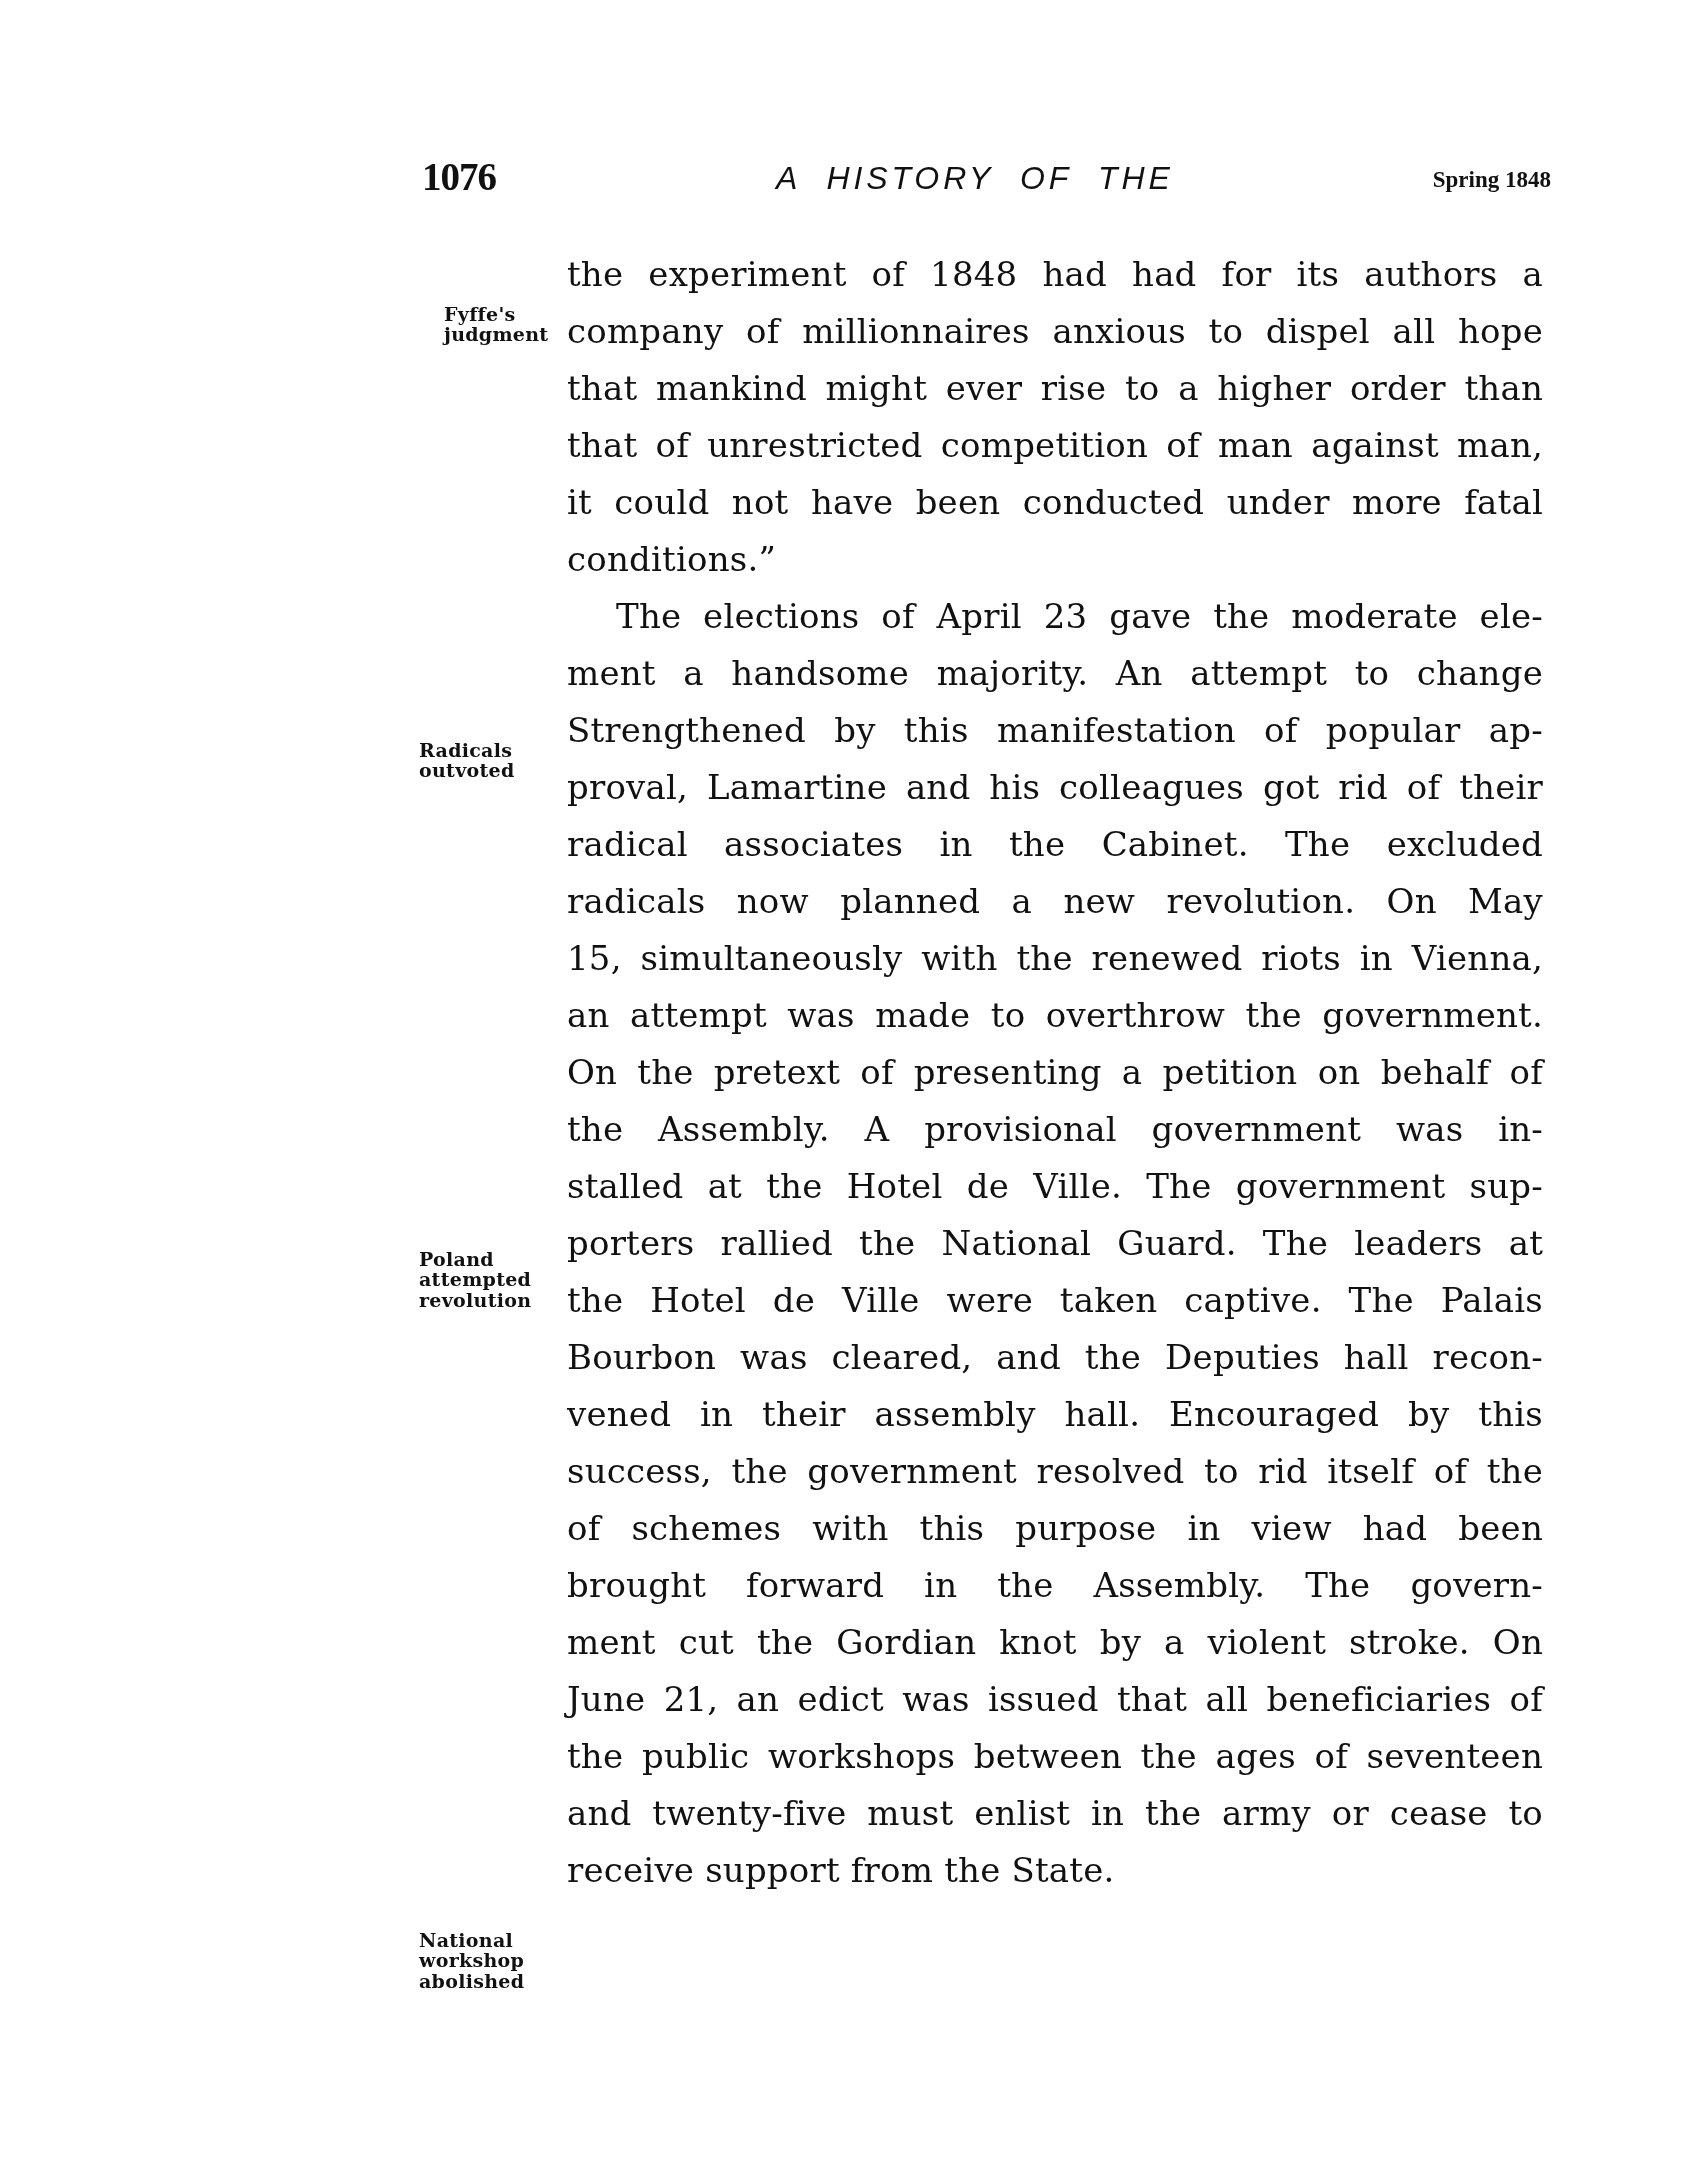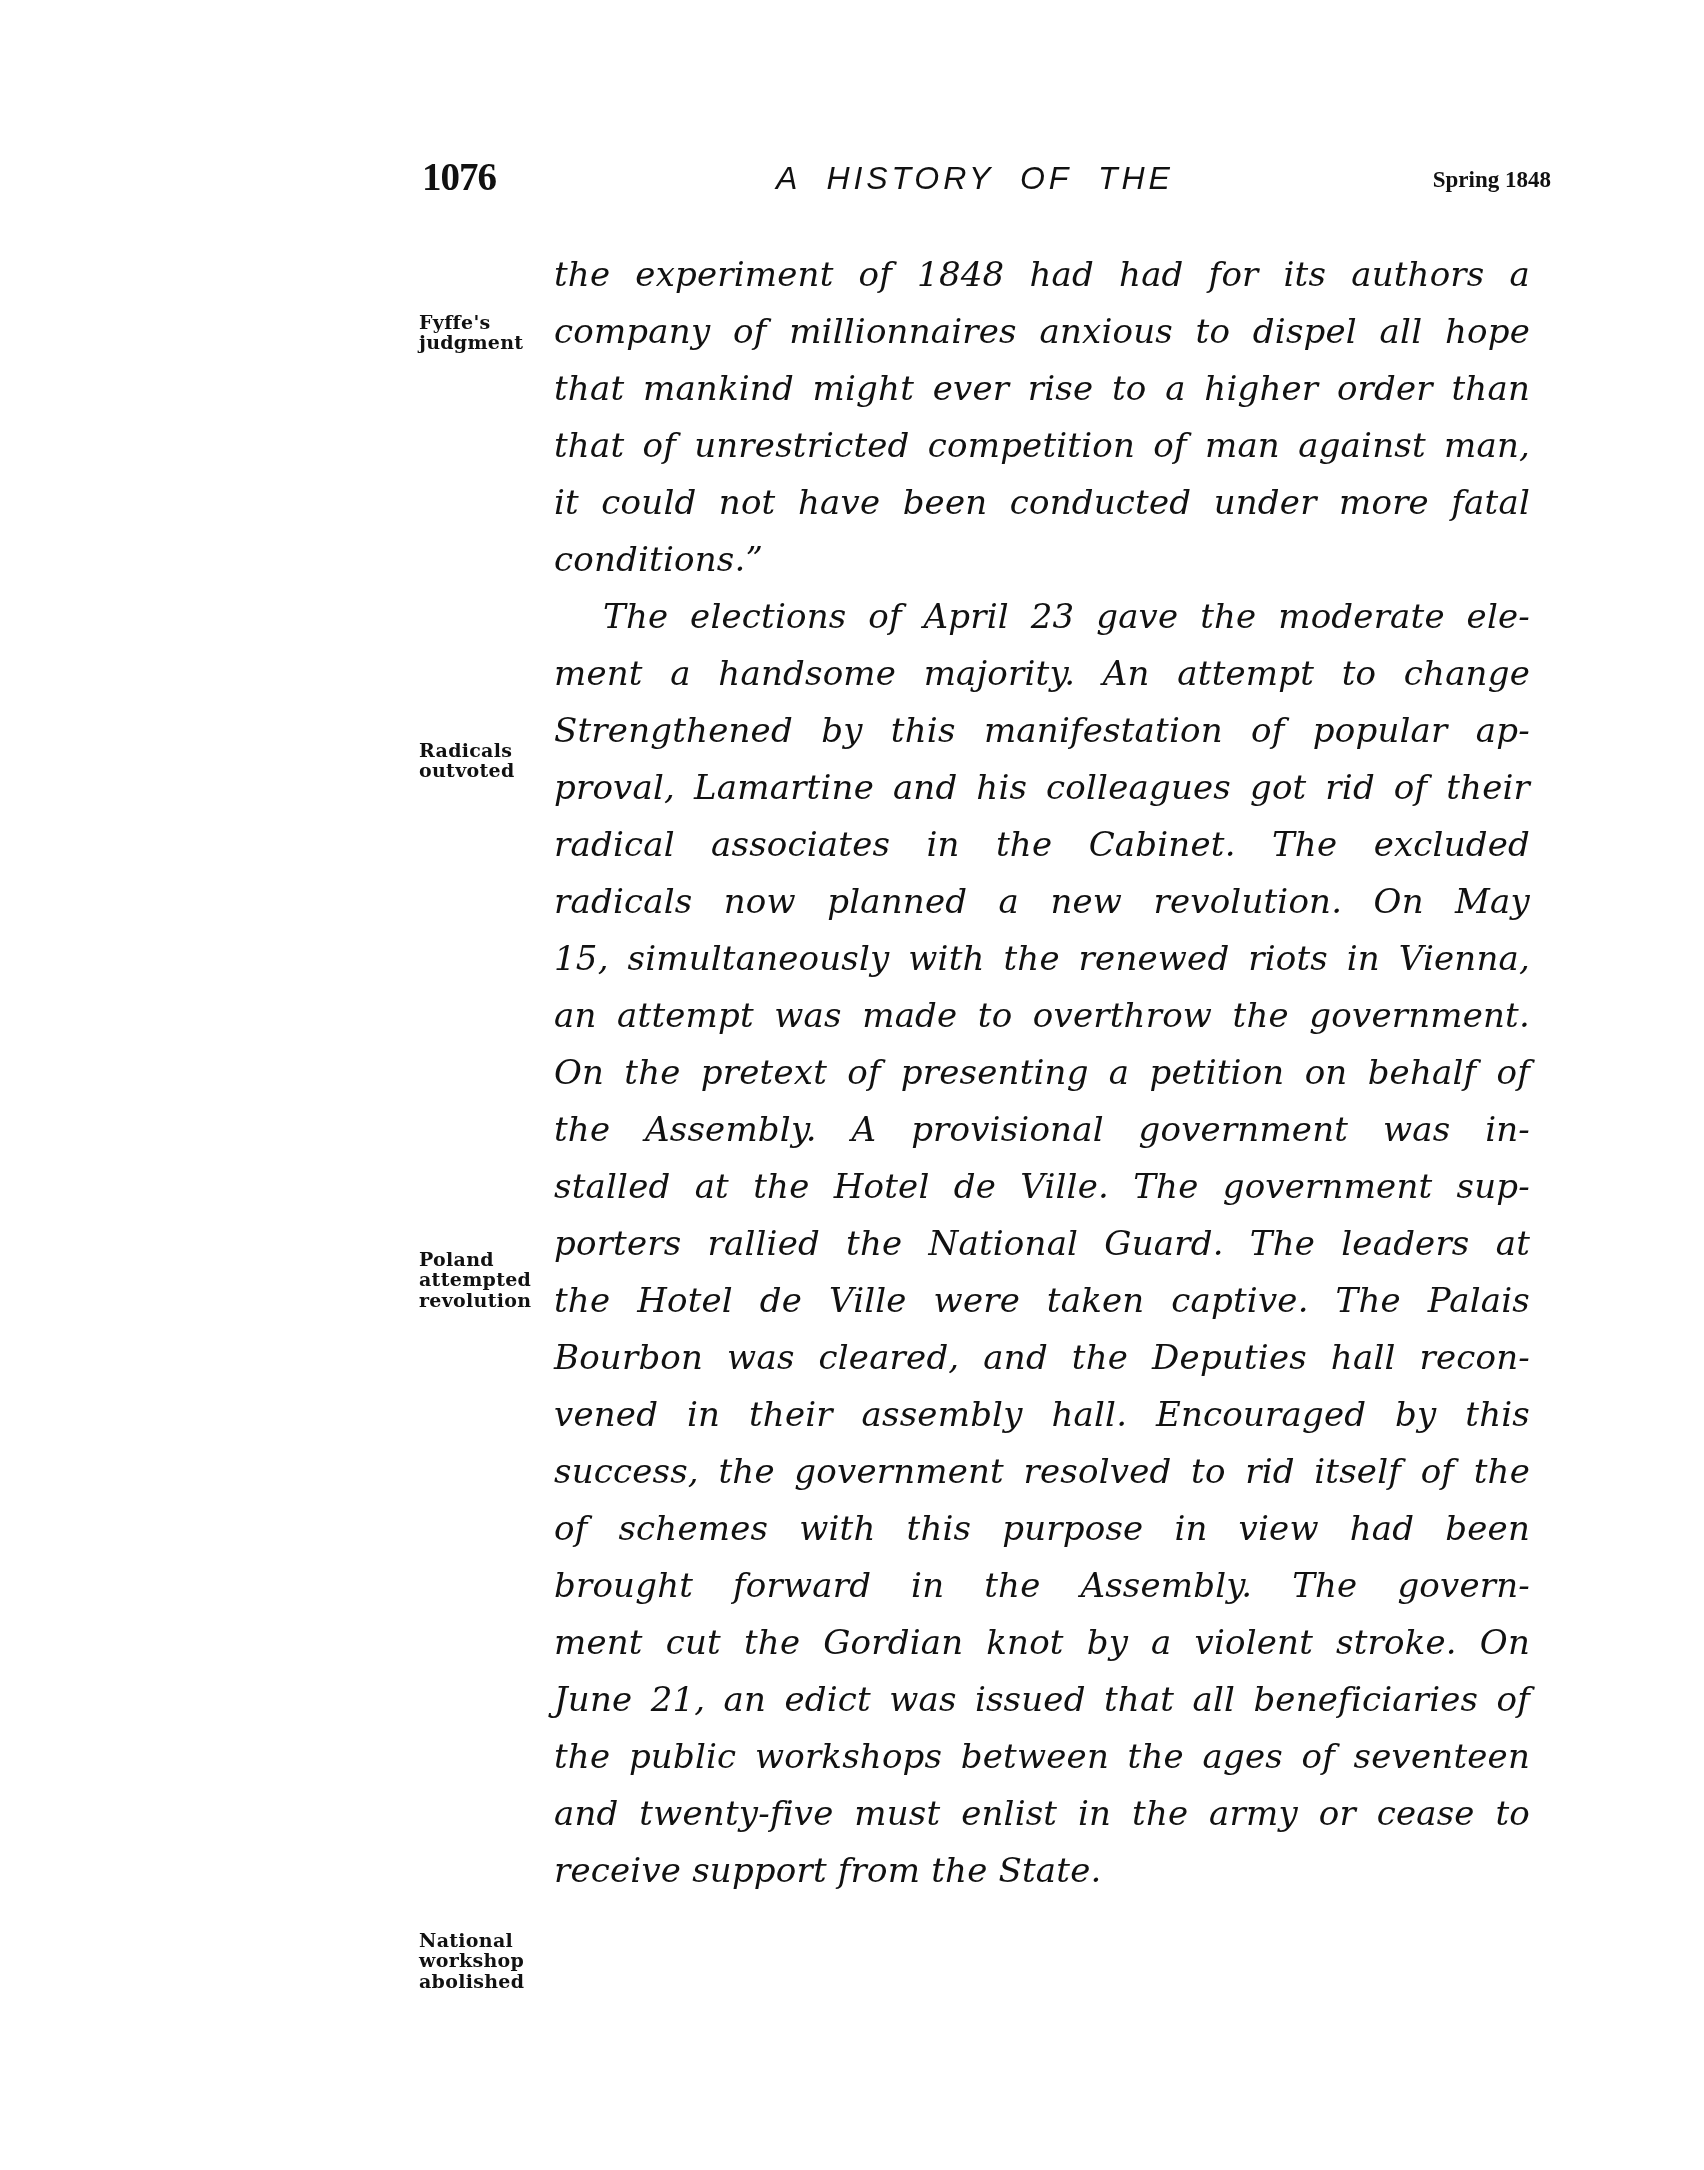--- a/index.html
+++ b/index.html
@@ -20,21 +20,21 @@
       position: absolute; left: 354px; top: 3.9px;
       font-family: Liberation Sans, sans-serif; font-style: italic; font-size: 32px;
       letter-spacing: 3.9px; word-spacing: 13.6px; line-height: 39px;
     }
     .head-date {
       position: absolute; right: 0; top: 7.8px;
       font-family: "Liberation Serif", serif; font-weight: bold; font-size: 23px;
       line-height: 33px;
     }
     .body-col {
-      position: absolute; left: 554px; top: 246px; width: 976px; font-style: italic;
+      position: absolute; left: 567px; top: 246px; width: 976px;
     }
     .line {
       display: block; height: 57px; line-height: 57px;
       font-family: "DejaVu Serif", serif; font-size: 34px;
       text-align: justify; text-align-last: justify; white-space: nowrap;
       letter-spacing: 0.2px;
     }
     .line.last { text-align-last: left; }
     .line.indent { padding-left: 49px; }
     .margin-note {
@@ -46,21 +46,21 @@
   </style>
 </head>
 <body>
 
 <header class="running-head">
   <span class="folio">1076</span>
   <span class="head-title">A HISTORY OF THE</span>
   <span class="head-date">Spring 1848</span>
 </header>
 
-<div class="margin-note" style="top:312px;">
+<div class="margin-note" style="top:304px;margin-left:25px;">
   <span class="mn-line">Fyffe's</span>
   <span class="mn-line">judgment</span>
 </div>
 
 <div class="margin-note" style="top:740px;">
   <span class="mn-line">Radicals</span>
   <span class="mn-line">outvoted</span>
 </div>
 
 <div class="margin-note" style="top:1249px;">

